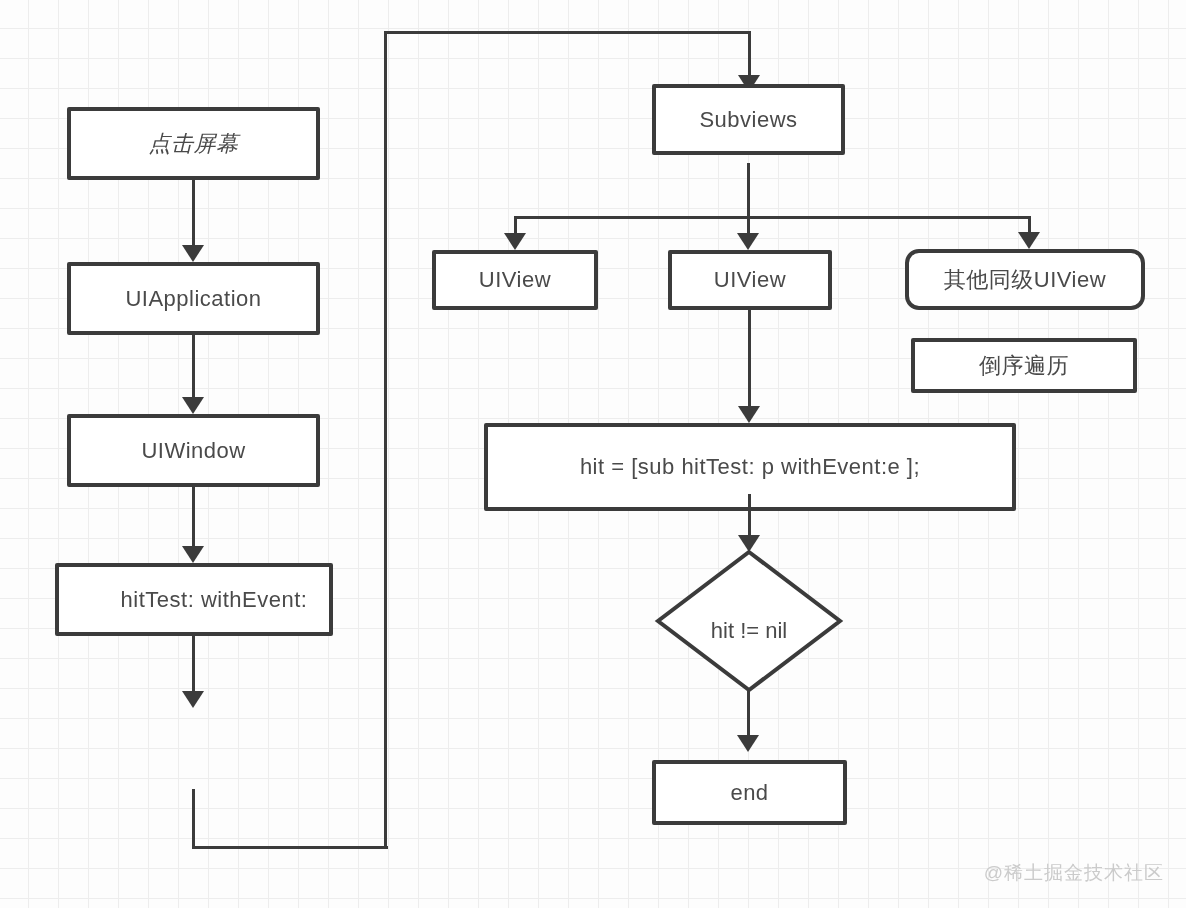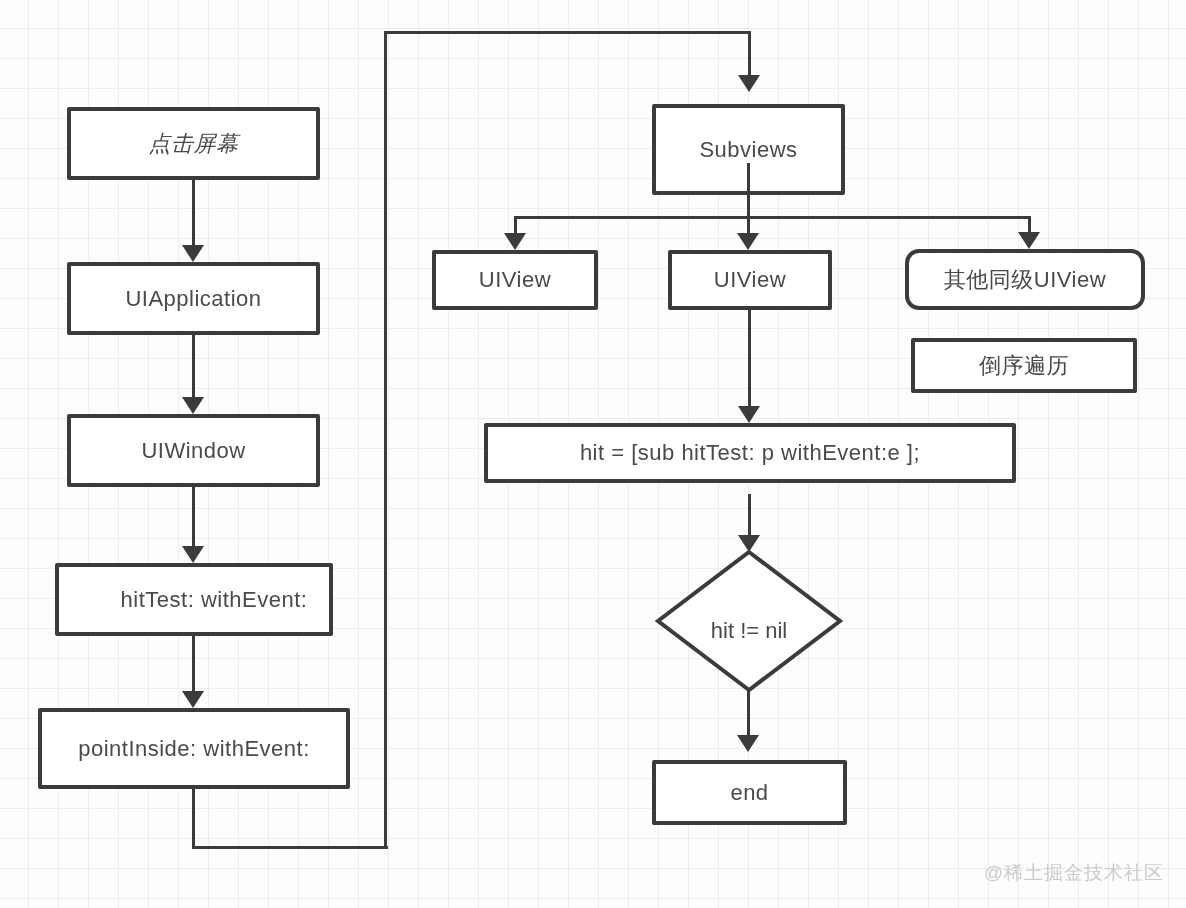--- a/index.html
+++ b/index.html
@@ -58,52 +58,51 @@
 <div class="canvas">
 
   <div class="node" style="left:67px;top:107px;width:253px;height:73px;font-style:italic;">点击屏幕</div>
 
   <div class="node" style="left:67px;top:414px;width:253px;height:73px;">UIWindow</div>
 
   <div class="node" style="left:67px;top:262px;width:253px;height:73px;">UIApplication</div>
 
   <div class="node" style="left:55px;top:563px;width:278px;height:73px;padding-left:40px;">hitTest: withEvent:</div>
 
-  <div class="node" style="left:38px;top:708px;width:312px;height:81px;">pointInside: withEvent:</div>
 
   <div class="vline" style="left:192px;top:180px;height:66px;"></div>
   <div class="arrowhead-down" style="left:182px;top:245px;"></div>
 
   <div class="vline" style="left:192px;top:335px;height:63px;"></div>
   <div class="arrowhead-down" style="left:182px;top:397px;"></div>
 
   <div class="vline" style="left:192px;top:487px;height:60px;"></div>
   <div class="arrowhead-down" style="left:182px;top:546px;"></div>
 
   <div class="vline" style="left:192px;top:636px;height:56px;"></div>
   <div class="arrowhead-down" style="left:182px;top:691px;"></div>
 
   <div class="vline" style="left:192px;top:789px;height:60px;"></div>
   <div class="hline" style="left:192px;top:846px;width:196px;"></div>
   <div class="vline" style="left:384px;top:31px;height:818px;"></div>
   <div class="hline" style="left:384px;top:31px;width:367px;"></div>
   <div class="vline" style="left:748px;top:31px;height:45px;"></div>
   <div class="arrowhead-down" style="left:738px;top:75px;"></div>
 
-  <div class="node" style="left:652px;top:104px;width:193px;height:91px;">Subviews</div>
+  <div class="node" style="left:652px;top:84px;width:193px;height:71px;">Subviews</div>
 
   <div class="node" style="left:432px;top:250px;width:166px;height:60px;">UIView</div>
 
   <div class="node" style="left:668px;top:250px;width:164px;height:60px;">UIView</div>
 
   <div class="node" style="left:905px;top:249px;width:240px;height:61px;border-radius:14px;">其他同级UIView</div>
 
   <div class="node" style="left:911px;top:338px;width:226px;height:55px;">倒序遍历</div>
 
-  <div class="node" style="left:484px;top:423px;width:532px;height:60px;">hit = [sub hitTest: p withEvent:e ];</div>
+  <div class="node" style="left:484px;top:423px;width:532px;height:88px;">hit = [sub hitTest: p withEvent:e ];</div>
 
   <div class="node" style="left:652px;top:752px;width:195px;height:65px;margin-top:8px;">end</div>
 
   <div class="vline" style="left:747px;top:163px;height:71px;"></div>
   <div class="hline" style="left:514px;top:216px;width:517px;"></div>
 
   <div class="vline" style="left:514px;top:216px;height:18px;"></div>
   <div class="arrowhead-down" style="left:504px;top:233px;"></div>
 
   <div class="arrowhead-down" style="left:737px;top:233px;"></div>

